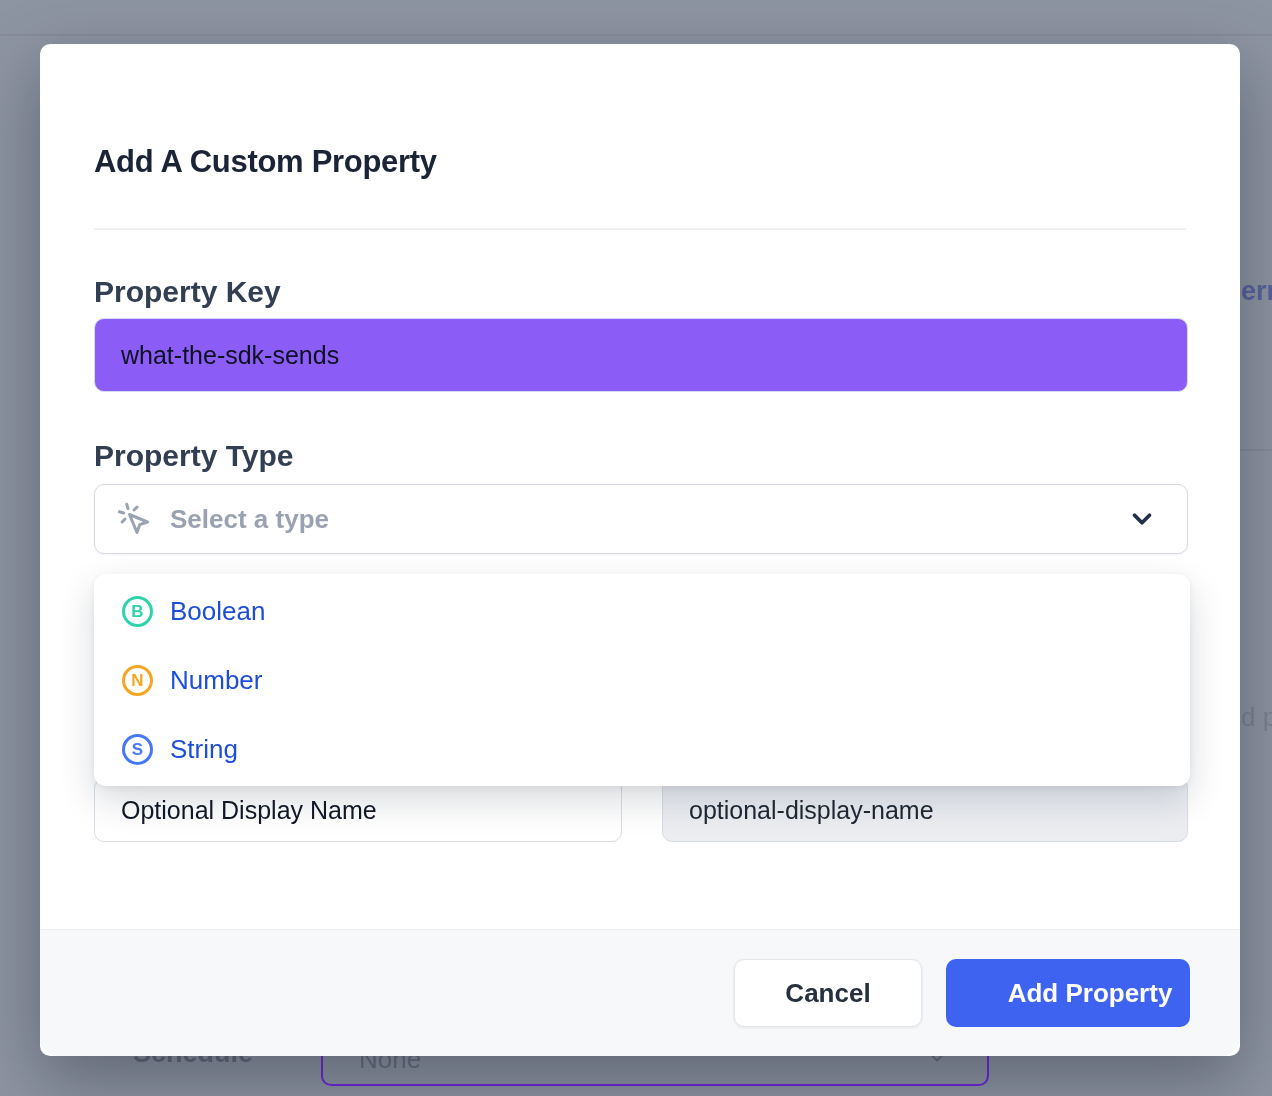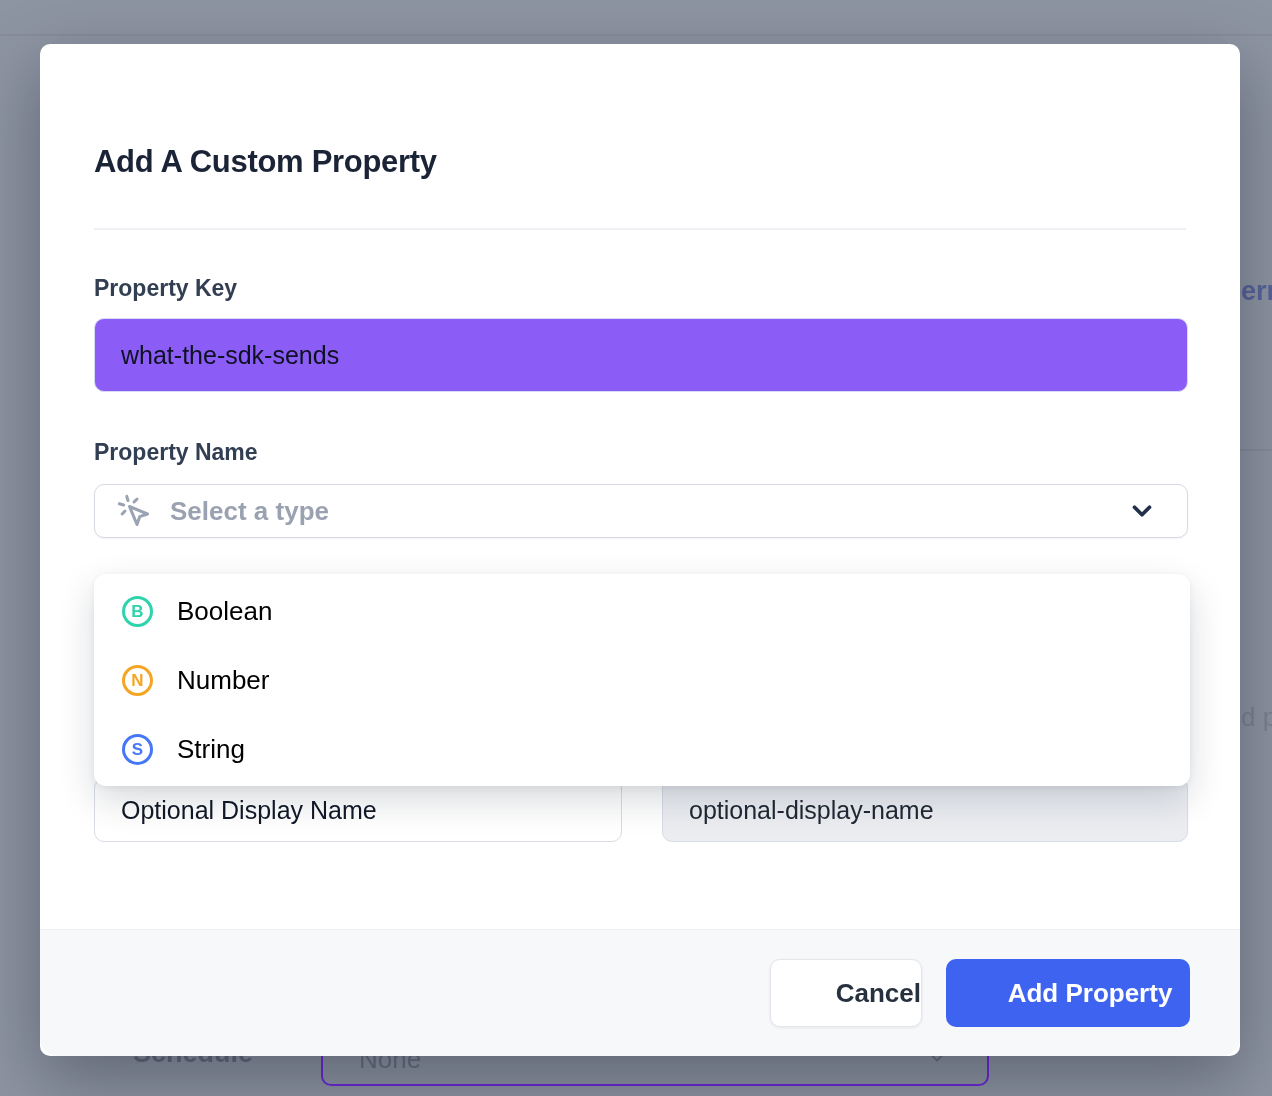--- a/index.html
+++ b/index.html
@@ -16,53 +16,53 @@
   .bg-schedule-select { position:absolute; left:321px; top:1026px; width:668px; height:60px; border:2px solid #6d28d9; border-radius:10px; }
   .bg-schedule-value { position:absolute; left:36px; top:16px; font-size:26px; color:#6a7180; }
   .bg-schedule-chevron { position:absolute; right:40px; top:20px; width:20px; height:20px; color:#6a7180; }
 
   
   .modal { position:absolute; left:40px; top:44px; width:1200px; height:1012px; background:#ffffff;
            border-radius:10px; box-shadow:0 24px 70px rgba(10,15,30,.35); z-index:10; }
   .modal-title { position:absolute; left:54px; top:100px; font-size:31px; font-weight:700; color:#1b2437; letter-spacing:-.3px; }
   .title-divider { position:absolute; left:54px; right:54px; top:184px; height:2px; background:#eef0f3; }
 
-  .field-label { position:absolute; font-size:23px; font-weight:600; color:#323e52; }
+  .field-label { position:absolute; font-size:30px; font-weight:600; color:#323e52; }
   .label-key { left:54px; top:231px; }
   .label-type { left:54px; top:395px; }
 
   .key-input { position:absolute; left:54px; top:274px; width:1094px; height:74px;
                background:#8b5cf6; border:1px solid #d5ddf3; border-radius:10px;
                font-family:inherit; font-size:25px; color:#0d1220; padding:0 26px; outline:none; }
 
-  .type-select { position:absolute; left:54px; top:440px; width:1094px; height:54px; background:#fff;
+  .type-select { position:absolute; left:54px; top:440px; width:1094px; height:70px; background:#fff;
                  border:1px solid #d6dae3; border-radius:10px; box-shadow:0 1px 2px rgba(16,24,40,.05);
                  display:flex; align-items:center; cursor:pointer; }
   .type-select .pointer-icon { margin-left:21px; width:36px; height:36px; color:#9aa3b3; flex:none; }
   .type-select .placeholder { margin-left:18px; font-size:26px; font-weight:600; color:#9aa2b1; }
   .type-select .chevron { position:absolute; right:30px; top:50%; transform:translateY(-50%); width:30px; height:30px; color:#223049; }
 
   .type-dropdown { position:absolute; left:54px; top:530px; width:1096px; height:212px; background:#fff;
                    border-radius:12px; box-shadow:0 14px 36px rgba(15,23,42,.16), 0 2px 6px rgba(15,23,42,.06); z-index:5; padding-top:3px; }
   .type-option { height:69px; display:flex; align-items:center; padding-left:28px; cursor:pointer; }
   .opt-badge { width:31px; height:31px; border-radius:50%; border:3px solid currentColor;
                display:flex; align-items:center; justify-content:center;
                font-size:17px; font-weight:800; flex:none; }
-  .opt-label { margin-left:24px; font-size:26px; font-weight:500; color:#000000; }
+  .opt-label { margin-left:17px; font-size:26px; font-weight:500; color:#1d4ed8; }
 
   .name-row-input { position:absolute; top:734px; height:64px; border-radius:10px; font-family:inherit;
                     font-size:25px; padding:0 26px; outline:none; z-index:2; }
   .display-name-input { left:54px; width:528px; background:#fff; border:1px solid #d8dce5; color:#111827; }
   .display-key-input { left:622px; width:526px; background:#ebedf1; border:1px solid #d8dce5; color:#1f2733; }
 
   .modal-footer { position:absolute; left:0; right:0; bottom:0; height:127px; background:#f7f8fa;
                   border-top:1px solid #eceef1; border-radius:0 0 18px 18px;
                   display:flex; align-items:center; justify-content:flex-end; gap:24px; padding-right:50px; }
   .btn { height:68px; border-radius:10px; font-family:inherit; font-size:26px; font-weight:600; cursor:pointer; border:none; }
-  .btn-cancel { width:152px; background:#fff; color:#27303f; border:1px solid #e4e6eb; box-shadow:0 1px 3px rgba(16,24,40,.08);text-align:right; }
+  .btn-cancel { width:188px; background:#fff; color:#27303f; border:1px solid #e4e6eb; box-shadow:0 1px 3px rgba(16,24,40,.08); }
   .btn-submit { width:244px; color:#fff;padding-left:44px; }
 
   svg { display:block; width:100%; height:100%; }
 </style>
 </head>
 <body style="background: rgb(142, 149, 162);">
 
 <div class="bg-layer">
   <div class="bg-topline"></div>
   <div class="bg-link-fragment">erm</div>
@@ -81,21 +81,21 @@
 </div>
 
 <div class="modal">
 
   <h1 class="modal-title">Add A Custom Property</h1>
   <div class="title-divider"></div>
 
   <label class="field-label label-key">Property Key</label>
   <input class="key-input" type="text" value="what-the-sdk-sends" style="">
 
-  <label class="field-label label-type">Property Name</label>
+  <label class="field-label label-type">Property Type</label>
 
   <div class="type-select">
     <span class="pointer-icon">
       <svg viewBox="0 0 24 24" fill="none" stroke="currentColor" stroke-width="2" stroke-linecap="round" stroke-linejoin="round">
         <path d="m9 9 5 12 1.8-5.2L21 14Z"></path>
           <path d="M7.2 2.2 8 5.1"></path>
           <path d="m5.1 8-2.9-.8"></path>
           <path d="M14 4.1 12 6"></path>
           <path d="m6 12-1.9 2"></path>
       </svg>

